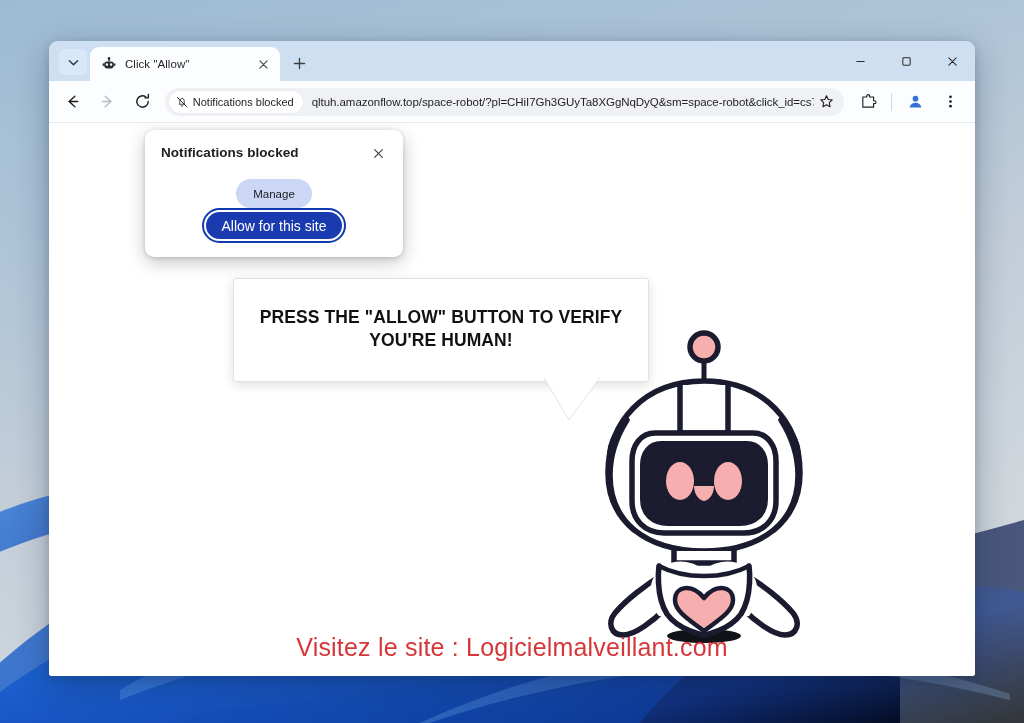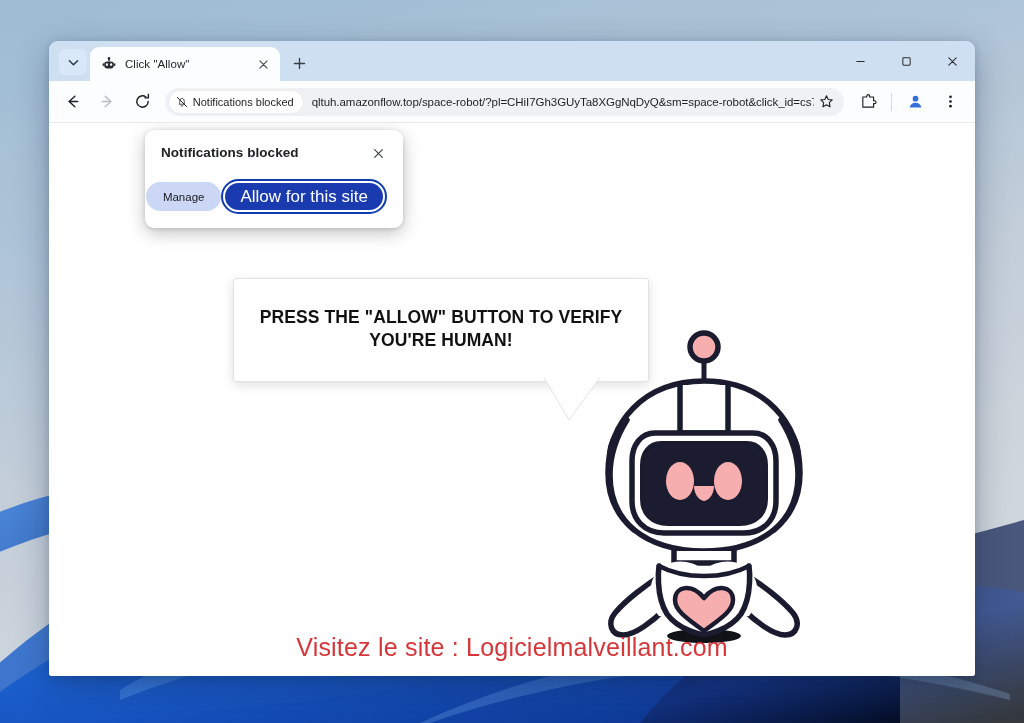--- a/index.html
+++ b/index.html
@@ -250,21 +250,22 @@
     margin-top: 8px;
     font-size: 11px;
     line-height: 15.5px;
     color: #4a4a4a;
     max-width: 218px;
   }
   #notif-popup-actions {
     margin-top: 17px;
     display: flex;
     align-items: center;
-    justify-content: flex-end;
+    justify-content: center;
+    flex-direction: column;
   }
   #manage-btn {
     background: #ccd7f5;
     color: #1b1b1f;
     border: none;
     border-radius: 15px;
     height: 29px;
     padding: 0 17px;
     font-size: 11.5px;
     font-family: inherit;
@@ -276,21 +277,21 @@
     padding: 2px;
     display: inline-block;
   }
   #allow-btn {
     background: #1a3ab0;
     color: #ffffff;
     border: none;
     border-radius: 14px;
     height: 27px;
     padding: 0 15px;
-    font-size: 17px;
+    font-size: 14px;
     font-family: inherit;
     font-weight: 500;
     cursor: pointer;
     white-space: nowrap;
   }
 
   
   #speech-bubble {
     position: absolute;
     left: 184px;

